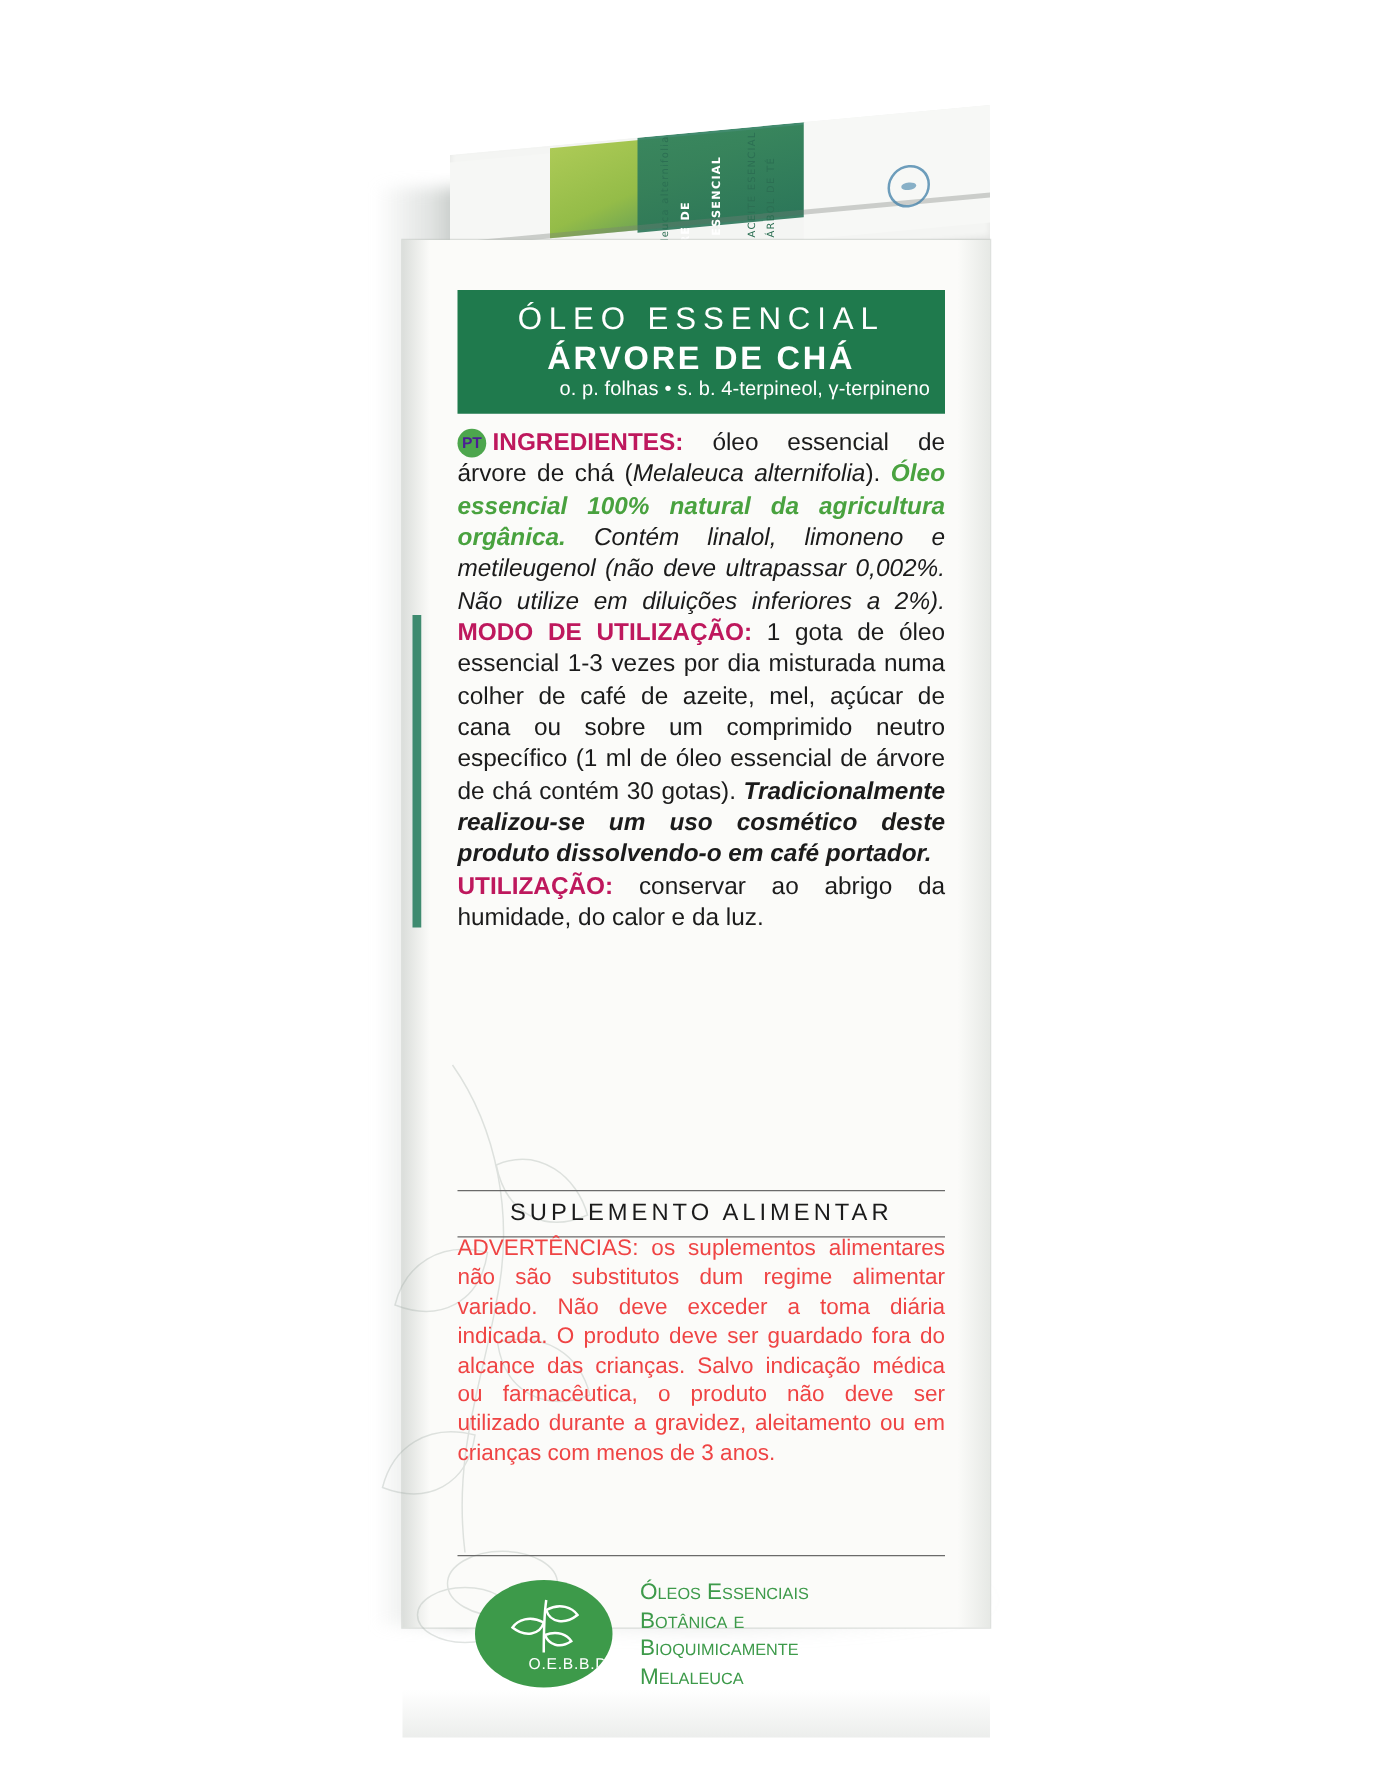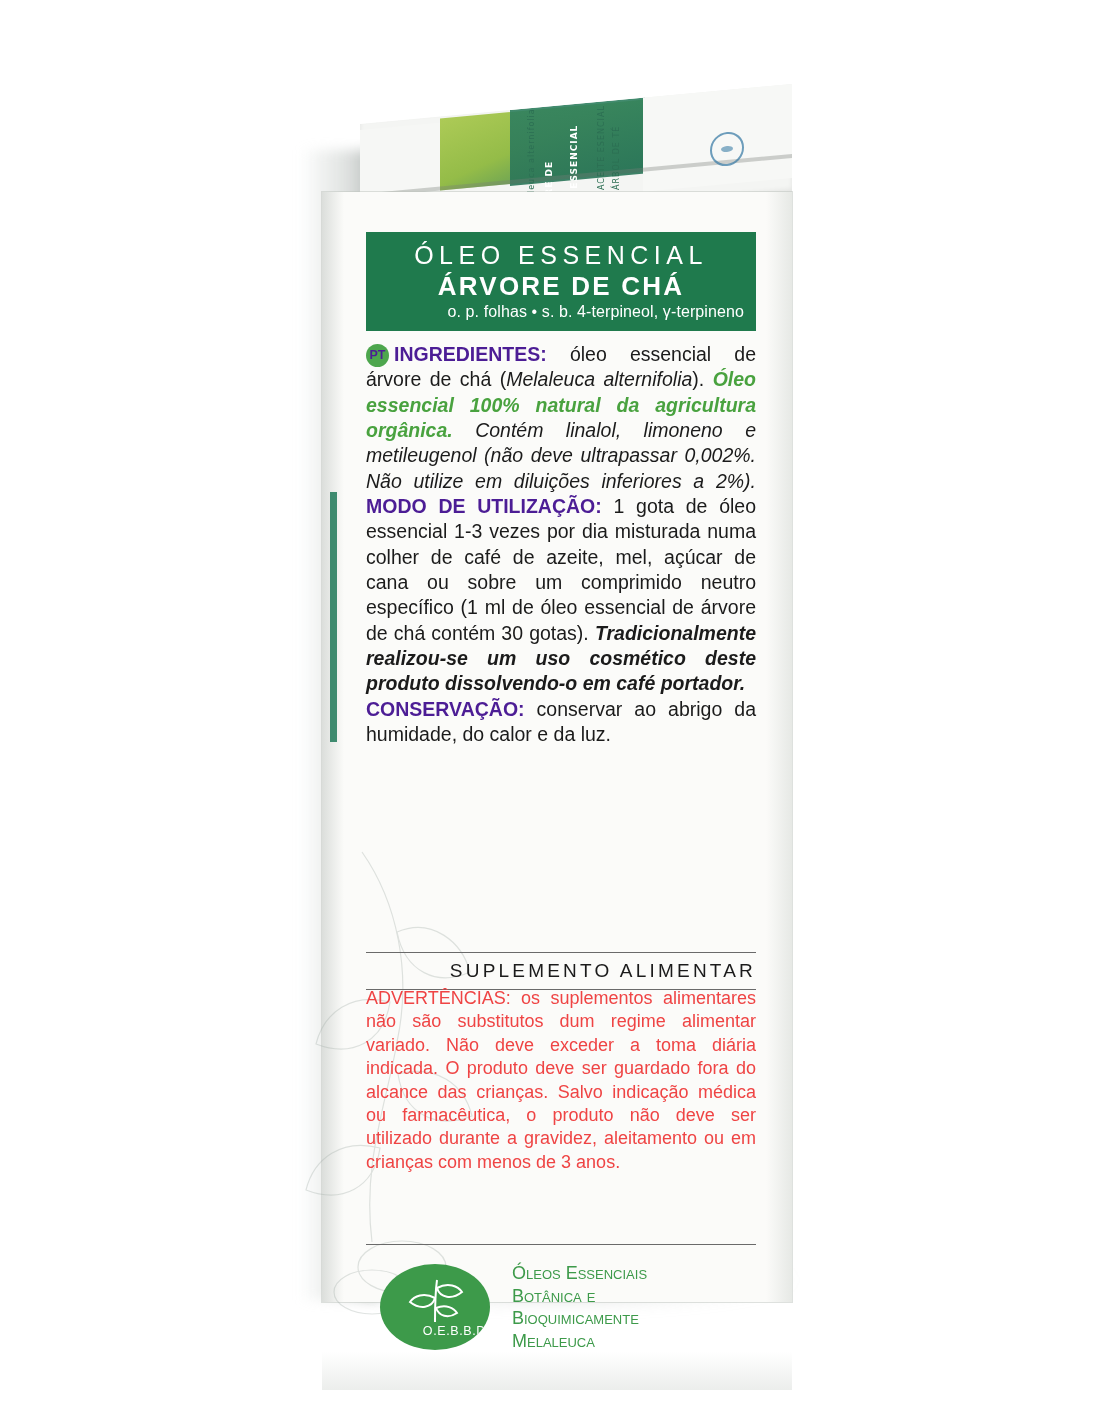--- a/index.html
+++ b/index.html
@@ -246,35 +246,35 @@
     width: 23px;
     height: 23px;
     line-height: 23px;
     text-align: center;
     font-size: 12.5px;
     font-weight: bold;
     vertical-align: 2px;
     margin-right: 5px;
     font-family: "Liberation Sans", sans-serif;
   }
-  .grn { color: #4c1d95; font-weight: bold; }
+  .grn { color: #be185d; font-weight: bold; }
   .grn-i { color: #49a23f; font-weight: bold; font-style: italic; }
   .ital { font-style: italic; }
   .bold-ital { font-style: italic; font-weight: bold; }
 
   
   .supl {
     position: absolute;
     left: 44px;
     top: 760px;
     width: 390px;
     border-top: 1.5px solid #6a6a6a;
     border-bottom: 1.5px solid #6a6a6a;
     padding: 7px 0 7px 0;
-    text-align: right;
+    text-align: center;
     font-size: 19px;
     letter-spacing: 3.2px;
     color: #1b1b1b;
     font-family: "Liberation Sans", sans-serif;
   }
 
   .warning {
     position: absolute;
     left: 44px;
     top: 795px;
@@ -385,21 +385,21 @@
       </div>
 
       <div class="body-copy">
         <span class="pt-badge">PT</span><span class="grn">INGREDIENTES:</span>
         <span>óleo essencial de árvore de chá (</span><span class="ital">Melaleuca alternifolia</span><span>).</span>
         <span class="grn-i">Óleo essencial 100% natural da agricultura orgânica.</span>
         <span class="ital">Contém linalol, limoneno e metileugenol (não deve ultrapassar 0,002%. Não utilize em diluições inferiores a 2%).</span>
         <span class="grn">MODO DE UTILIZAÇÃO:</span>
         <span>1 gota de óleo essencial 1-3 vezes por dia misturada numa colher de café de azeite, mel, açúcar de cana ou sobre um comprimido neutro específico (1 ml de óleo essencial de árvore de chá contém 30 gotas).</span>
         <span class="bold-ital">Tradicionalmente realizou-se um uso cosmético deste produto dissolvendo-o em café portador.</span><br>
-        <span class="grn">CONSERVAÇÃO:</span>
+        <span class="grn">UTILIZAÇÃO:</span>
         <span>conservar ao abrigo da humidade, do calor e da luz.</span>
       </div>
 
       <div class="supl">SUPLEMENTO ALIMENTAR</div>
 
       <div class="warning">
         <span>ADVERTÊNCIAS:</span>
         <span>os suplementos alimentares não são substitutos dum regime alimentar variado. Não deve exceder a toma diária indicada. O produto deve ser guardado fora do alcance das crianças. Salvo indicação médica ou farmacêutica, o produto não deve ser utilizado durante a gravidez, aleitamento ou em crianças com menos de 3 anos.</span>
       </div>
 

